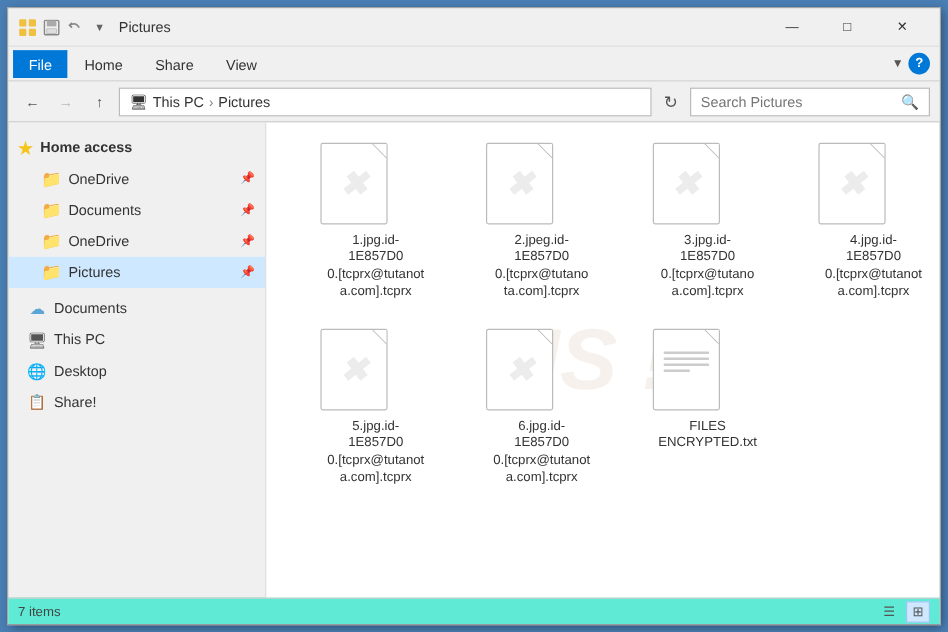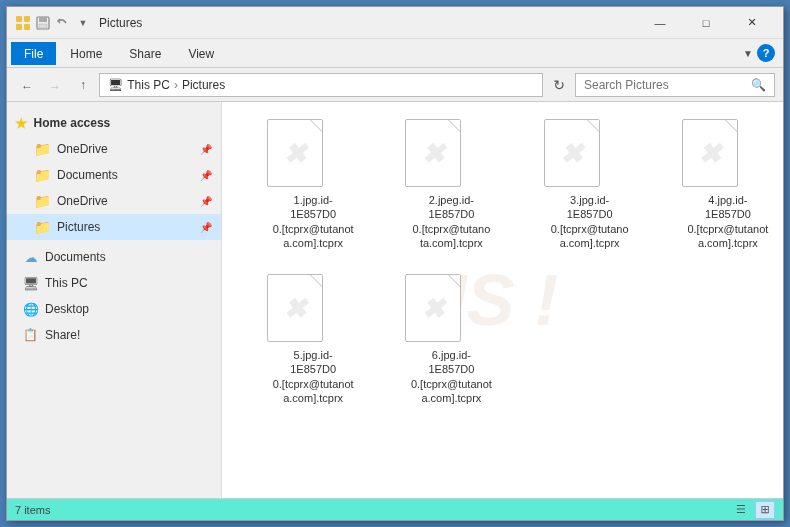--- a/index.html
+++ b/index.html
@@ -503,20 +503,33 @@
 
         <div class="file-item">
           <div class="file-icon-container">
             <div class="file-icon-shape">
               <div class="file-watermark">✖</div>
             </div>
           </div>
           <div class="file-label">6.jpg.id-1E857D0<br>0.[tcprx@tutanot<br>a.com].tcprx</div>
         </div>
 
+        <div class="file-item">
+          <div class="file-icon-container">
+            <div class="file-icon-shape txt-file">
+              <div class="txt-lines">
+                <div class="txt-line"></div>
+                <div class="txt-line"></div>
+                <div class="txt-line"></div>
+                <div class="txt-line" style="width:60%;"></div>
+              </div>
+            </div>
+          </div>
+          <div class="file-label">FILES<br>ENCRYPTED.txt</div>
+        </div>
 
       </div>
     </div>
   </div>
 
   <div class="status-bar">
     <span>7 items</span>
     <div class="status-right">
       <div class="view-btn">☰</div>
       <div class="view-btn active">⊞</div>

